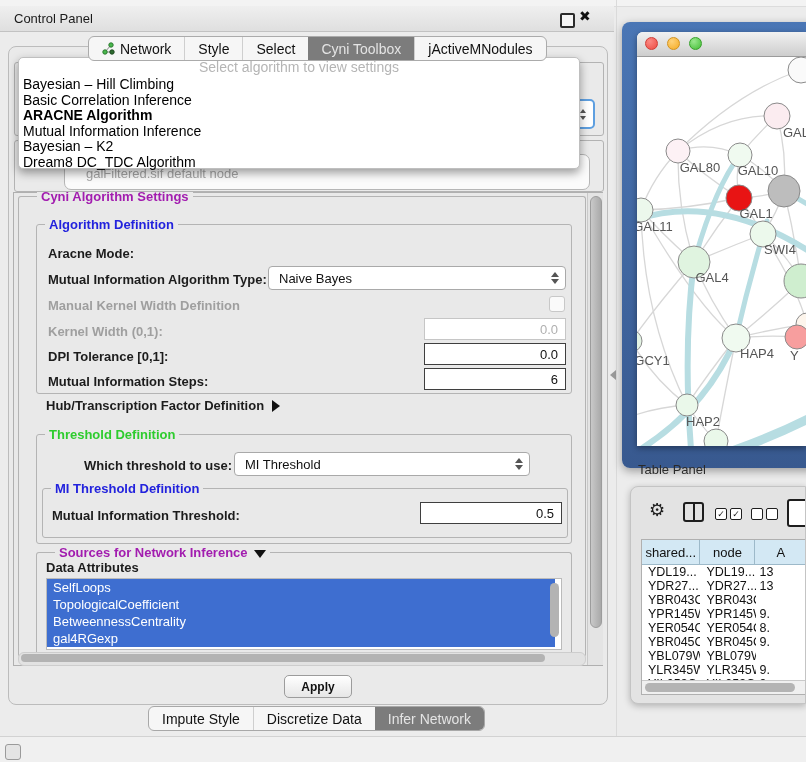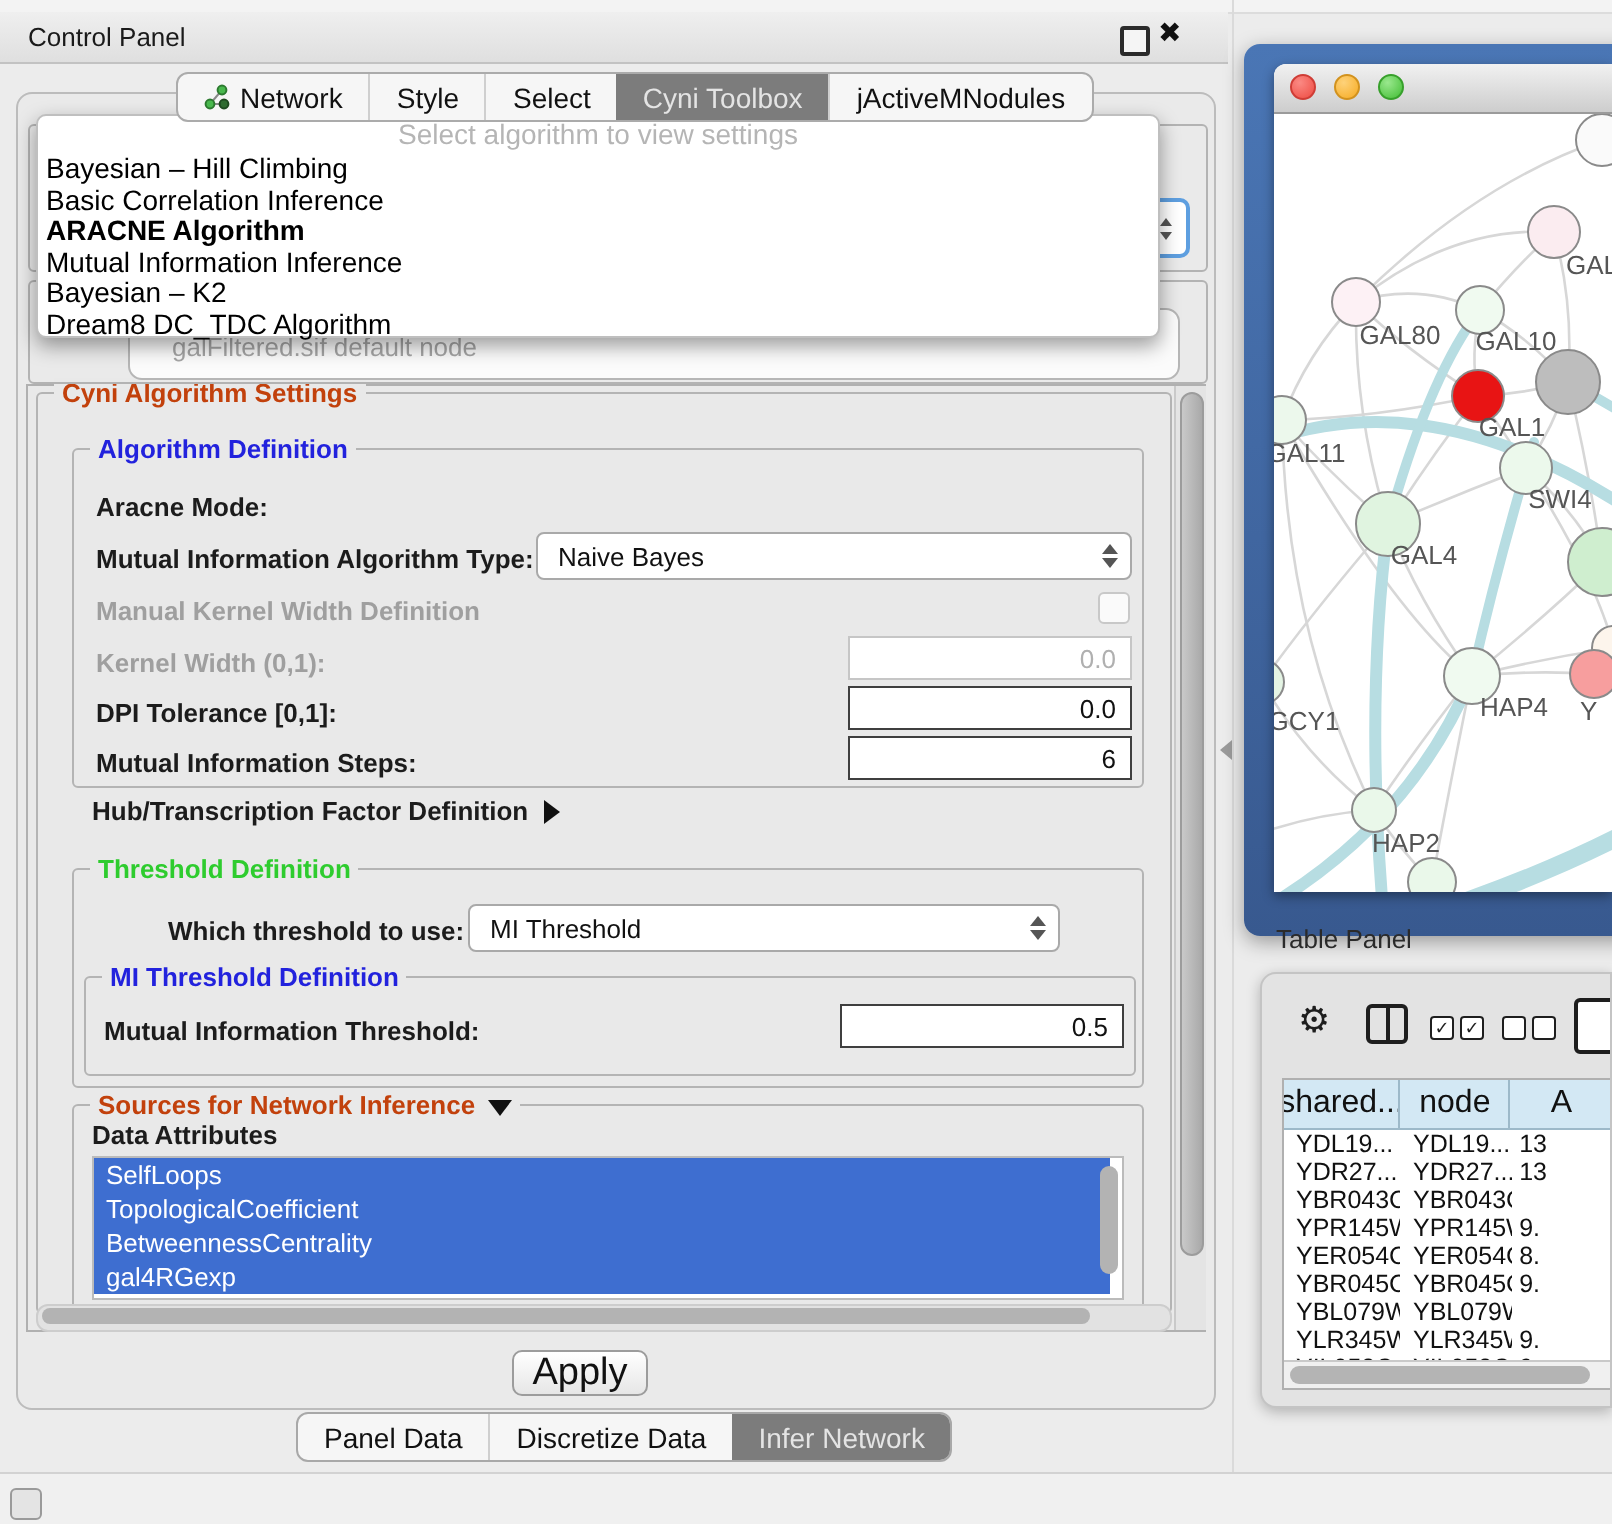--- a/index.html
+++ b/index.html
@@ -43,21 +43,21 @@
   #settings-vscroll{left:587px;top:193px;width:15px;height:472px;background:#e4e4e4;border-left:1px solid #c9c9c9;}
   #settings-vthumb{left:2px;top:3px;width:10px;height:430px;border-radius:6px;
     background:linear-gradient(90deg,#c9c9c9,#a9a9a9);border:1px solid #9c9c9c;}
   #settings-hscroll{left:18px;top:652px;width:566px;height:12px;background:#e2e2e2;border:1px solid #cdcdcd;border-radius:6px;}
   #settings-hthumb{left:2px;top:1px;width:524px;height:8px;border-radius:4px;background:#b3b3b3;}
 
   .groupbox{border:1px solid #b4b4b4;border-radius:3px;}
   .legend{position:absolute;top:-8px;left:8px;background:#e9e9e9;padding:0 4px;font-size:13px;font-weight:bold;}
   .legend.blue{color:#2222dd;}
   .legend.green{color:#2ecc2e;}
-  .legend.black{color:#c2410c;}
+  .legend.black{color:#a21caf;margin-left:10px;}
 
   .lbl{font-size:13px;font-weight:bold;color:#1c1c1c;white-space:nowrap;}
   .lbl.disabled{color:#9f9f9f;}
 
   .combo{background:#fff;border:1px solid #a9a9a9;border-radius:4px;font-size:13px;color:#111;
     display:flex;align-items:center;padding:0 20px 0 10px;box-sizing:border-box;}
   .stepper{position:absolute;right:6px;top:50%;transform:translateY(-50%);display:flex;flex-direction:column;gap:2px;}
   .tri-up{width:0;height:0;border-left:4px solid transparent;border-right:4px solid transparent;border-bottom:5px solid #555;}
   .tri-dn{width:0;height:0;border-left:4px solid transparent;border-right:4px solid transparent;border-top:5px solid #555;}
   .tri-up.mini{border-left-width:3px;border-right-width:3px;border-bottom-width:4px;}
@@ -72,22 +72,22 @@
 
   #hub-row{left:46px;top:398px;display:flex;align-items:center;gap:8px;}
   .tri-right{width:0;height:0;border-top:6px solid transparent;border-bottom:6px solid transparent;border-left:8px solid #111;}
   .tri-down-sm{display:inline-block;width:0;height:0;border-left:6px solid transparent;border-right:6px solid transparent;border-top:8px solid #111;margin-left:6px;vertical-align:middle;}
 
   #attr-list{left:46px;top:578px;width:516px;height:72px;background:#fff;border:1px solid #bbb;overflow:hidden;box-sizing:border-box;}
   .attr-item{height:17px;line-height:17px;font-size:13px;color:#fff;background:#3e6ed0;padding-left:6px;width:calc(100% - 12px);}
   #attr-vscroll{position:absolute;right:1px;top:2px;width:10px;height:68px;}
   #attr-vthumb{position:absolute;left:0;top:2px;width:9px;height:54px;background:#b3b3b3;border-radius:5px;}
 
-  #apply-btn{left:256px;top:675px;width:66px;height:21px;border:1px solid #9c9c9c;border-radius:5px;
-    background:linear-gradient(#ffffff,#e6e6e6);font-size:19px;color:#111;display:flex;align-items:center;justify-content:center;}
+  #apply-btn{left:284px;top:675px;width:66px;height:21px;border:1px solid #9c9c9c;border-radius:5px;
+    background:linear-gradient(#ffffff,#e6e6e6);font-size:12px;color:#111;display:flex;align-items:center;justify-content:center;font-weight:bold;}
 
   #bottom-tabs{left:148px;top:706px;height:23px;background:#f6f6f6;border:1px solid #a8a8a8;border-radius:6px;
     display:flex;align-items:stretch;overflow:hidden;z-index:2;}
 
   #splitter-line{left:616px;top:0;width:1px;height:736px;background:#dadada;}
   #splitter-handle{left:610px;top:370px;width:0;height:0;border-top:5px solid transparent;border-bottom:5px solid transparent;border-right:6px solid #9a9a9a;}
   #bottom-strip{left:0;top:736px;width:806px;height:26px;background:#f0f0f0;border-top:1px solid #d2d2d2;}
   #mini-icon{left:5px;top:744px;width:14px;height:14px;border:1px solid #9a9a9a;border-radius:3px;background:#e4e4e4;}
 
   
@@ -111,21 +111,21 @@
   #tp-split{position:absolute;left:52px;top:15px;width:17px;height:16px;border:2px solid #1e1e1e;border-radius:3px;}
   #tp-split i{position:absolute;left:50%;top:0;width:2px;height:100%;background:#1e1e1e;margin-left:-1px;}
   .cb{display:inline-block;width:10px;height:10px;border:1.5px solid #1e1e1e;border-radius:2px;
     font-size:9px;line-height:10px;text-align:center;color:#1e1e1e;background:#fff;}
   #tp-checked{position:absolute;left:84px;top:21px;display:flex;gap:3px;}
   #tp-unchecked{position:absolute;left:120px;top:21px;display:flex;gap:3px;}
   #tp-doc{position:absolute;left:156px;top:12px;width:26px;height:24px;border:2px solid #1e1e1e;border-radius:3px;background:#fff;}
   #tbl{position:absolute;left:10px;top:52px;width:166px;height:156px;background:#fff;
     border:1px solid #b0b0b0;border-right:none;box-sizing:border-box;overflow:hidden;}
   #tbl-head{display:flex;height:24px;background:#d3e8f4;border-bottom:1px solid #9db9c9;}
-  .th{box-sizing:border-box;border-right:1px solid #9db9c9;font-size:16px;color:#111;
+  .th{box-sizing:border-box;border-right:1px solid #9db9c9;font-size:13px;color:#111;
     display:flex;align-items:center;justify-content:center;overflow:hidden;white-space:nowrap;}
   #tbl-rows{height:119px;overflow:hidden;}
   .tr{display:flex;height:14px;}
   .td{box-sizing:border-box;font-size:12.5px;color:#111;white-space:nowrap;overflow:hidden;padding-left:6px;line-height:14px;}
   #tbl-hscroll{position:absolute;left:0;bottom:0;width:100%;height:13px;background:#f0f0f0;border-top:1px solid #c9c9c9;}
   #tbl-hthumb{position:absolute;left:3px;top:2px;width:150px;height:9px;border-radius:5px;background:#b4b4b4;}
 </style>
 </head>
 <body>
 
@@ -253,21 +253,21 @@
       <div id="attr-vscroll">
       <div id="attr-vthumb"></div>
     </div>
   </div>
   <div class="abs" id="settings-hscroll">
     <div class="abs" id="settings-hthumb"></div>
   </div>
 
   <div class="abs" id="apply-btn">Apply</div>
   <div class="abs" id="bottom-tabs">
-      <div class="tab">Panel Data</div>
+      <div class="tab">Impute Style</div>
       <div class="tab">Discretize Data</div>
       <div class="tab selected">Infer Network</div>
     </div>
 
   <div class="abs" id="splitter-line"></div>
   <div class="abs" id="splitter-handle"></div>
   <div class="abs" id="bottom-strip"></div>
   <div class="abs" id="mini-icon"></div>
 
   <div class="abs" id="net-frame">

